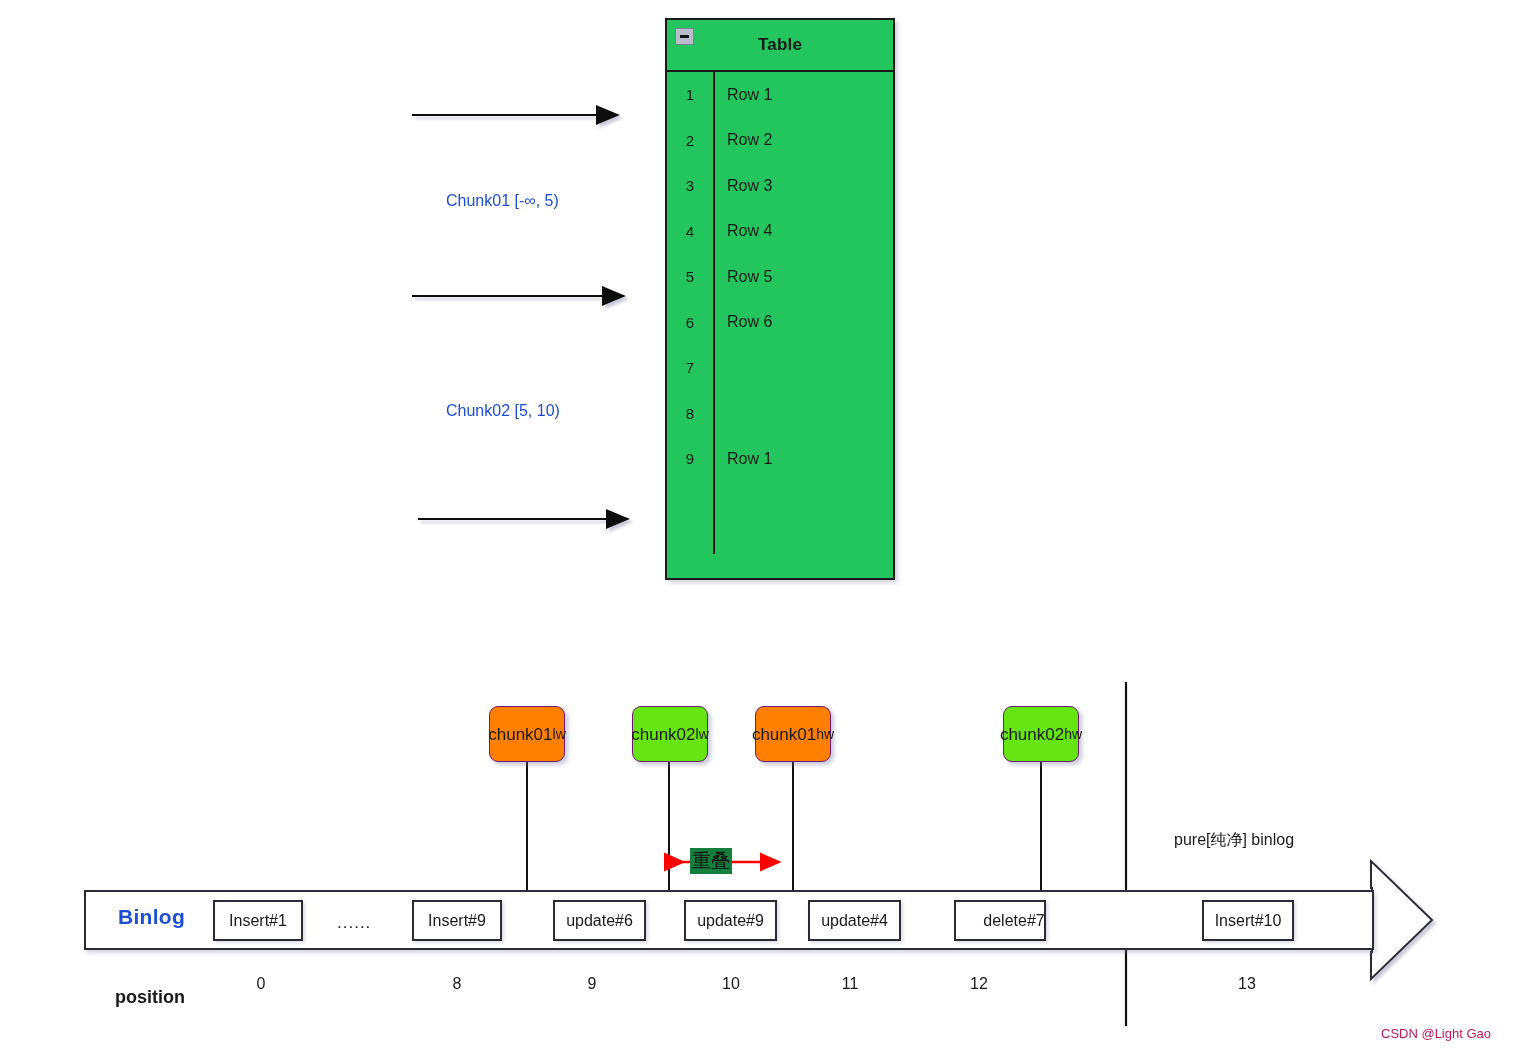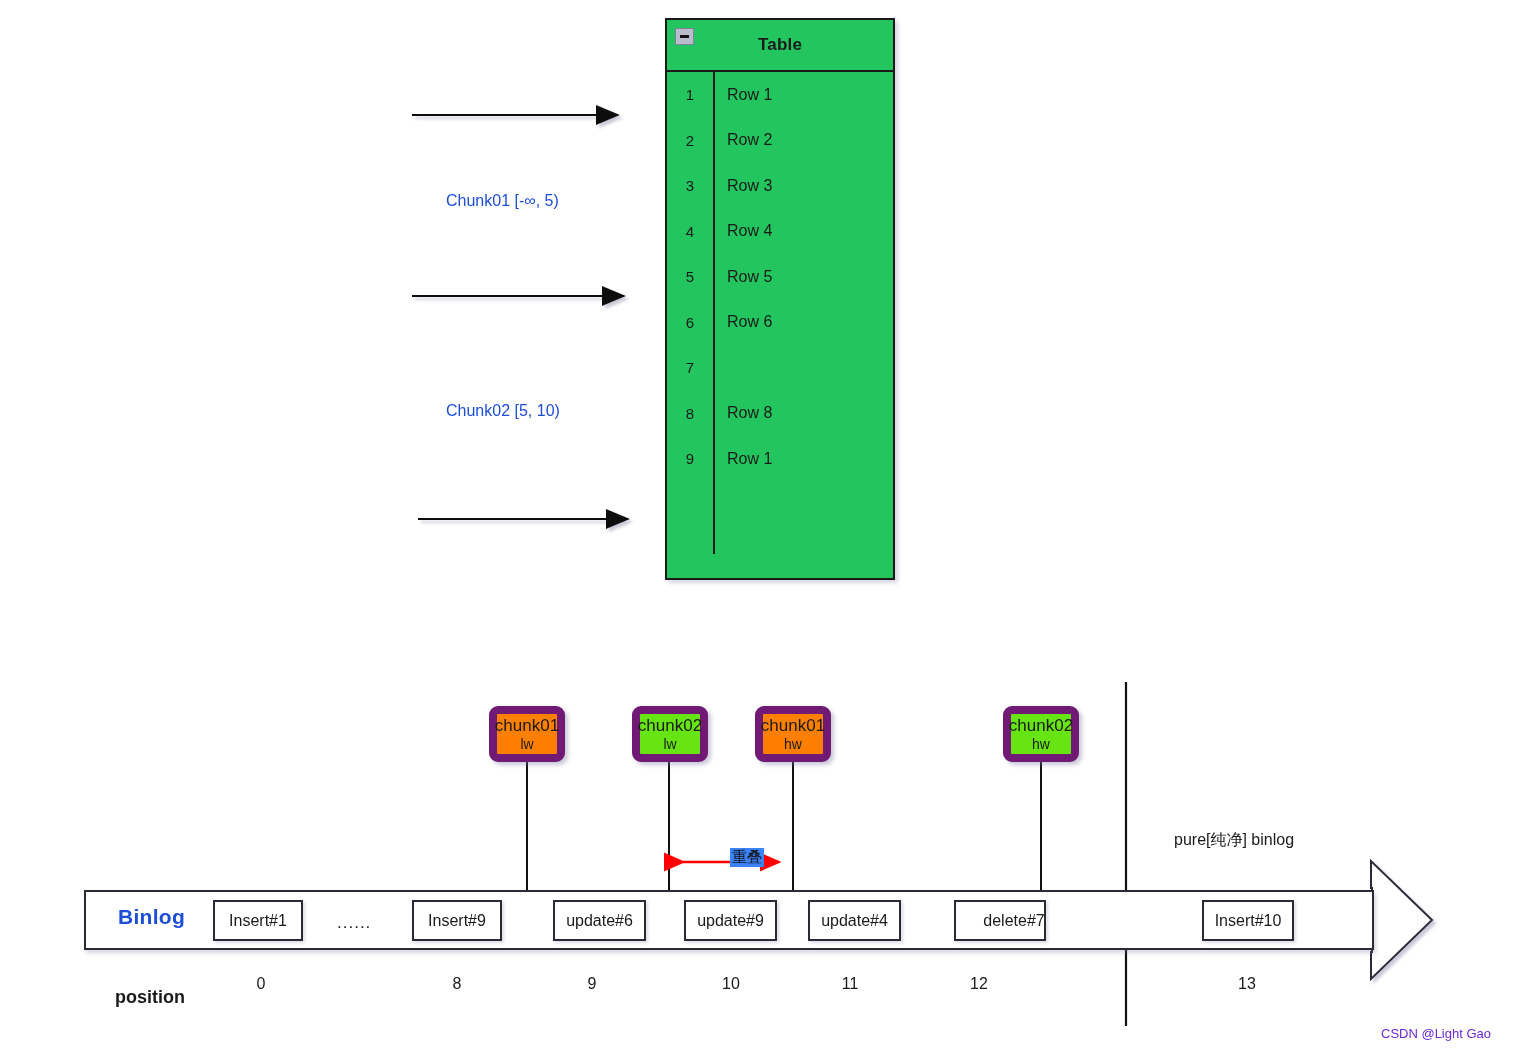--- a/index.html
+++ b/index.html
@@ -50,23 +50,23 @@
   .t-row .c-col{flex:1;display:flex;align-items:center;padding-left:12px;font-size:16px;}
   #table-body-filler{height:72px;display:flex;}
   #table-body-filler .c-id{width:46px;border-right:2px solid #1a1a1a;}
   #table-body-filler .c-col{flex:1;}
 
   
   .chunk-arrow-label{font-size:16px;color:#1d4ed8;white-space:nowrap;}
 
   
   .chunk-box{
-    width:76px;height:56px;border:8px solid #701a75;border-radius:9px;
+    width:76px;height:56px;border:1px solid #701a75;border-radius:9px;
     box-shadow:3px 3px 4px rgba(120,120,160,.40);
-    display:flex;flex-direction:column;align-items:center;justify-content:center;
+    display:flex;flex-direction:row;align-items:center;justify-content:center;
     box-sizing:border-box;
   }
   .chunk-box .cb-name{font-size:17px;line-height:19px;}
   .chunk-box .cb-sub{font-size:14px;line-height:18px;}
 
   
   #binlog-bar{
     left:84px;top:890px;width:1290px;height:60px;
     border:2px solid #2b2b38;background:#fff;box-sizing:border-box;
     box-shadow:2px 3px 4px rgba(120,120,160,.30);
@@ -82,25 +82,25 @@
   }
   .dots{font-size:17px;letter-spacing:1px;color:#222;}
 
   
   #position-label{left:115px;top:975px;font-size:18px;font-weight:bold;margin-top:12px;}
   .pos-val{font-size:16px;text-align:center;}
 
   
   #pure-binlog-label{left:1174px;top:830px;font-size:16px;white-space:nowrap;}
   #overlap-label{
-    left:730px;top:848px;font-size:15px;color:#111;background:#3b82f6;
+    left:690px;top:848px;font-size:19px;color:#111;background:#15803d;
     padding:0 2px;white-space:nowrap;
   }
   #watermark{
-    left:1381px;top:1026px;font-size:13px;color:#6d28d9;white-space:nowrap;
+    left:1381px;top:1026px;font-size:13px;color:#be185d;white-space:nowrap;
   }
   svg{position:absolute;left:0;top:0;overflow:visible;}
 </style>
 </head>
 <body>
 
 <div class="abs" id="table-entity">
   <div id="table-title-bar">
     <div id="collapse-icon">
         <i></i>
@@ -130,21 +130,20 @@
     </div>
     <div class="t-row">
       <div class="c-id">6</div>
       <div class="c-col">Row 6</div>
     </div>
     <div class="t-row">
       <div class="c-id">7</div>
     </div>
     <div class="t-row">
       <div class="c-id">8</div>
-      <div class="c-col">Row 8</div>
     </div>
     <div class="t-row">
       <div class="c-id">9</div>
       <div class="c-col">Row 1</div>
     </div>
     <div id="table-body-filler">
       <div class="c-id"></div>
         <div class="c-col"></div>
     </div>
   </div>

